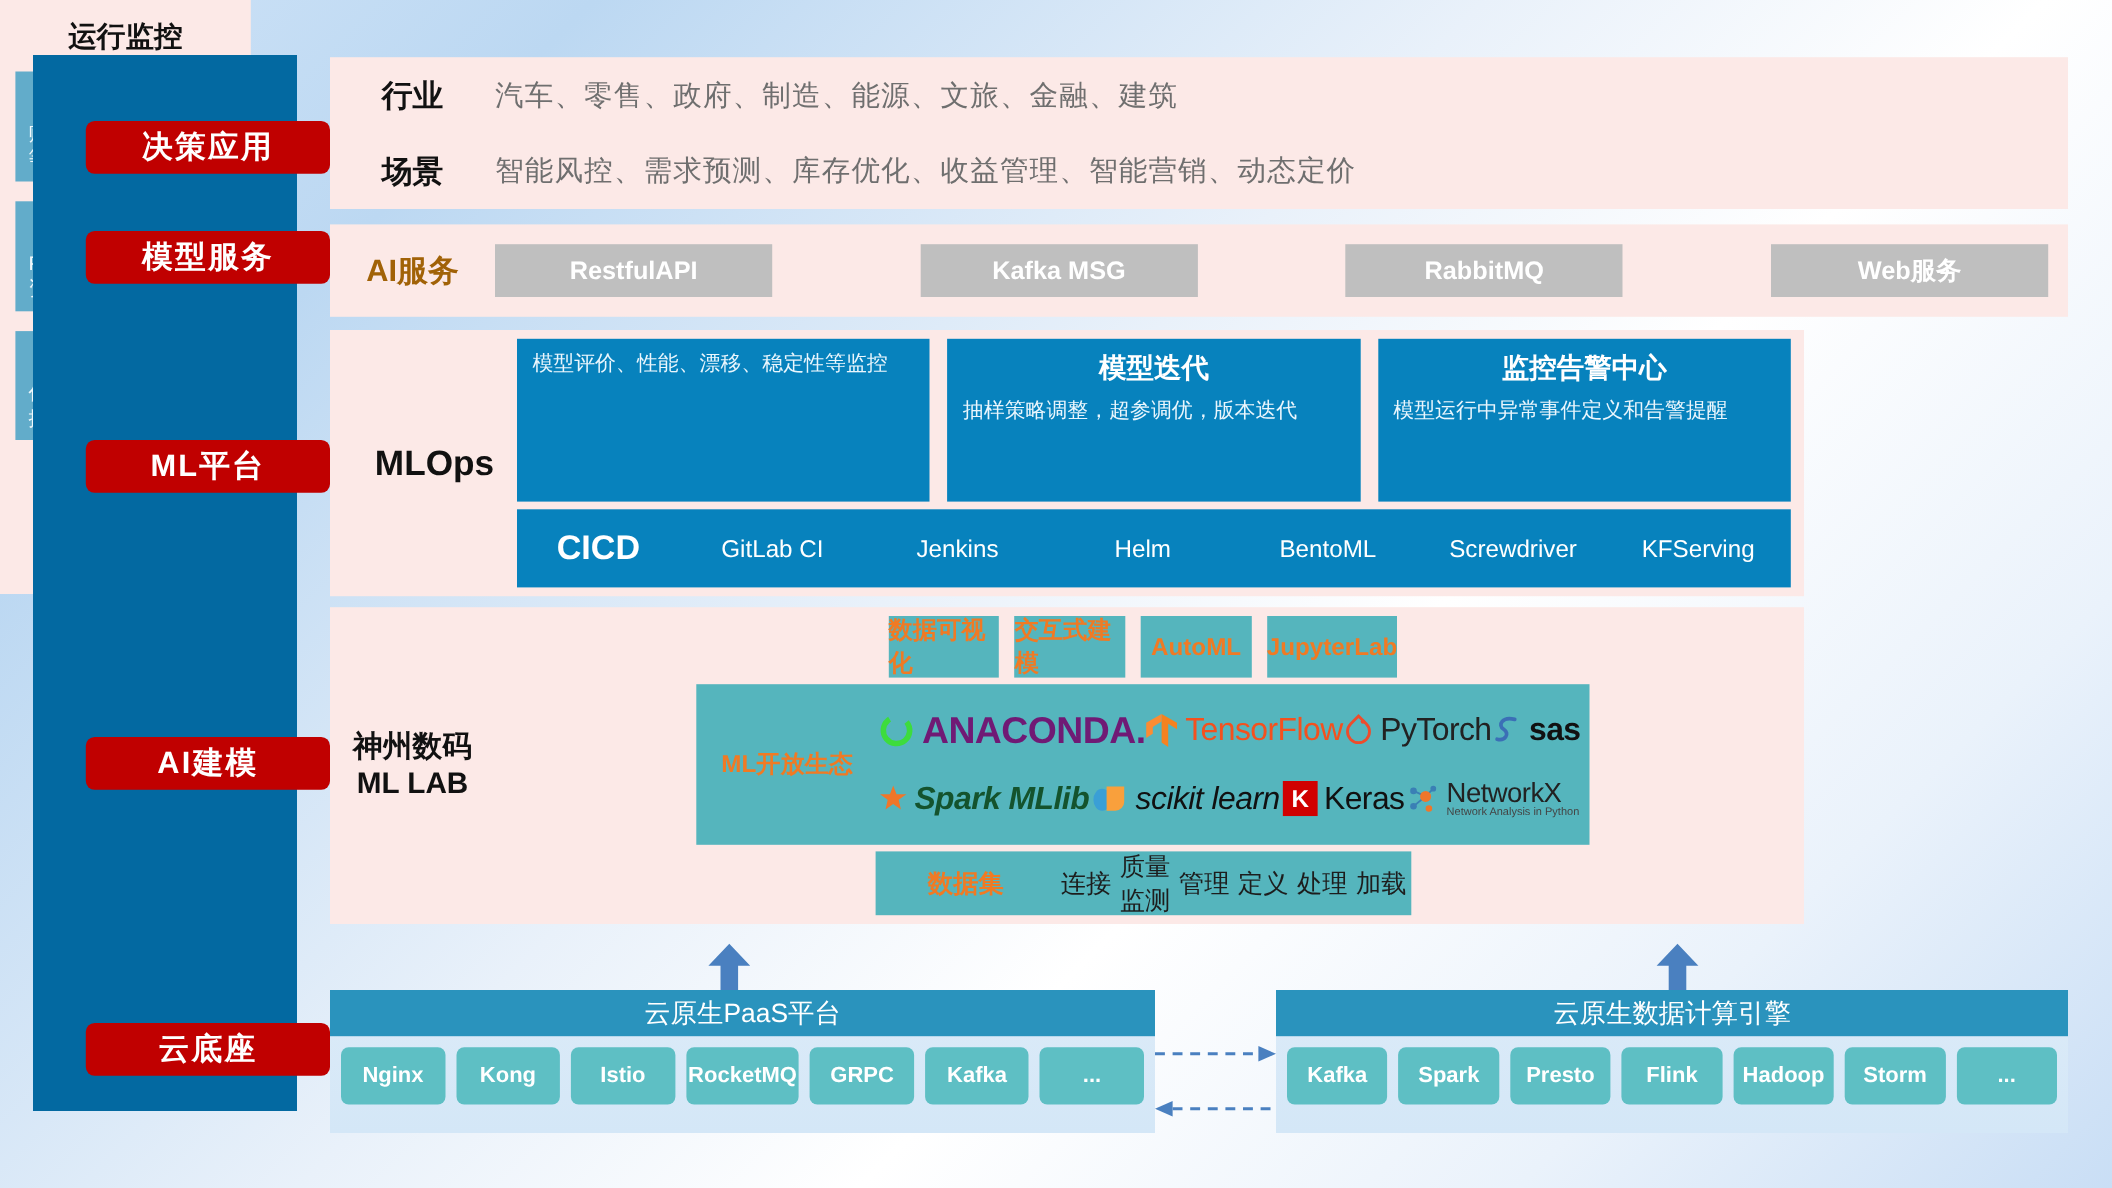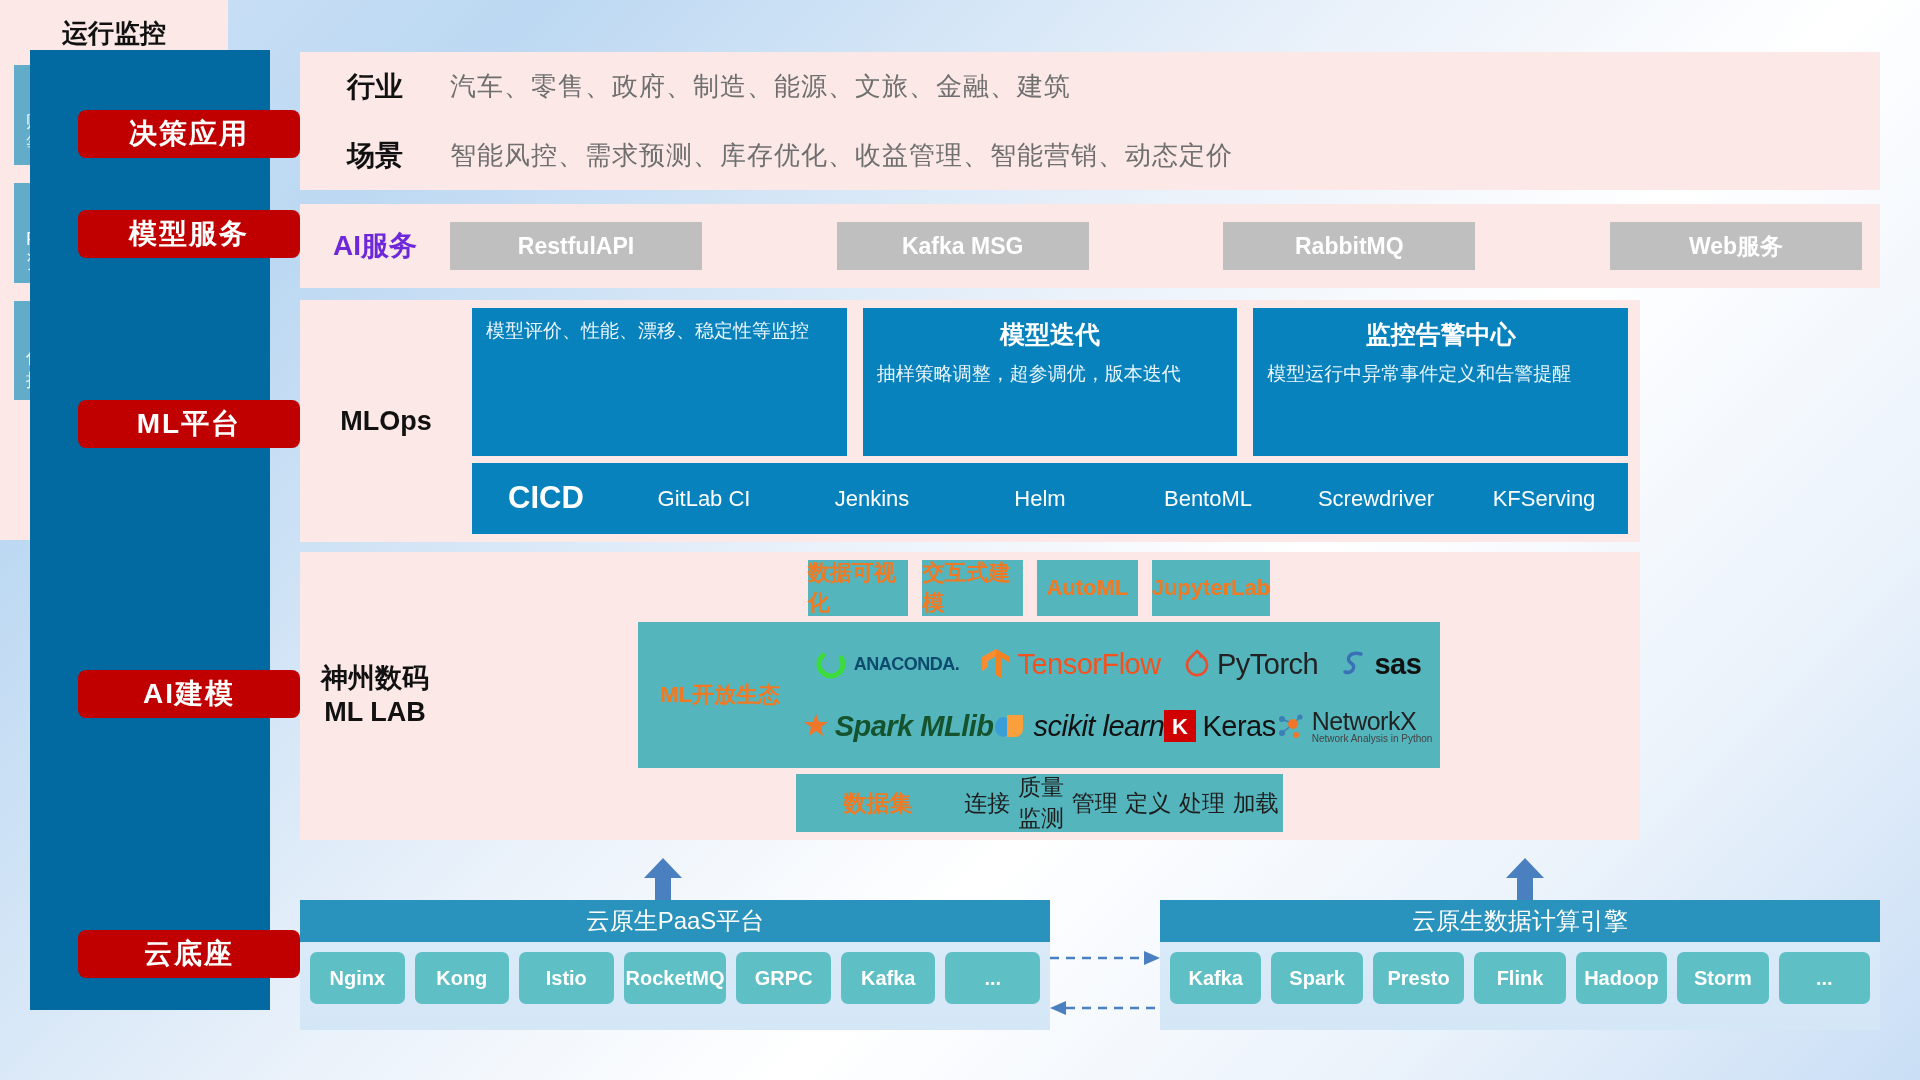--- a/index.html
+++ b/index.html
@@ -24,31 +24,31 @@
   .band{position:absolute;background:#fce9e7;}
 
   
   .band-top{left:300px;top:52px;width:1580px;height:138px;}
   .kv-row{display:flex;align-items:center;height:69px;}
   .kv-key{width:150px;text-align:center;font-size:28px;font-weight:bold;color:#111;}
   .kv-val{font-size:26px;color:#6f6f6f;letter-spacing:1px;}
 
   
   .band-ai{left:300px;top:204px;width:1580px;height:84px;display:flex;align-items:center;}
-  .ai-key{width:150px;text-align:center;font-size:28px;font-weight:bold;color:#6d28d9;}
+  .ai-key{width:150px;text-align:center;font-size:28px;font-weight:bold;color:#a16207;}
   .ai-items{flex:1;display:flex;gap:0;justify-content:space-between;padding-right:18px;}
   .ai-chip{
     width:252px;height:48px;background:#bfbfbf;color:#fff;
     display:flex;align-items:center;justify-content:center;
     font-size:23px;font-weight:bold;
   }
 
   
   .band-mlops{left:300px;top:300px;width:1340px;height:242px;display:flex;align-items:stretch;}
-  .mlops-key{width:172px;display:flex;align-items:center;justify-content:center;font-size:27px;font-weight:bold;color:#111;}
+  .mlops-key{width:150px;display:flex;align-items:center;justify-content:center;font-size:32px;font-weight:bold;color:#111;padding-left:20px;}
   .mlops-right{flex:1;display:flex;flex-direction:column;padding:8px 12px 8px 0;gap:7px;}
   .mlops-cards{display:flex;gap:16px;height:150px;}
   .mlops-card{flex:1;background:#0782bd;color:#fff;padding:10px 14px;box-sizing:border-box;}
   .mlops-card h4{margin:0 0 10px 0;text-align:center;font-size:25px;font-weight:bold;}
   .mlops-card p{margin:0;font-size:19px;line-height:1.35;color:#eaf6fd;}
   .cicd-bar{background:#0782bd;height:72px;display:flex;align-items:center;color:#fff;overflow:hidden;}
   .cicd-title{width:148px;text-align:center;font-size:31px;font-weight:bold;flex:0 0 auto;}
   .cicd-item{flex:1;text-align:center;font-size:22px;line-height:1.25;word-break:break-all;padding:0 2px;}
 
   
@@ -174,21 +174,21 @@
 
       <div class="lab-eco">
         <div class="eco-label">ML开放生态</div>
         <div class="eco-logos">
 
           <div class="logo-line">
             <div class="logo">
               <svg width="34" height="34" viewBox="0 0 34 34">
                 <circle cx="17" cy="17" r="12" fill="none" stroke="#3ddc3d" stroke-width="5" stroke-dasharray="58 22" transform="rotate(-40 17 17)"></circle>
               </svg>
-              <span class="logo-txt" style="color:#0c4a6e;font-weight:600;font-size:18px;">ANACONDA.</span>
+              <span class="logo-txt" style="color:#701a75;font-weight:600;font-size:34px;">ANACONDA.</span>
             </div>
             <div class="logo">
               <svg width="30" height="34" viewBox="0 0 30 34">
                 <polygon points="15,2 29,10 29,16 21,11 21,32 15,28" fill="#f58220"></polygon>
                 <polygon points="15,2 1,10 1,24 7,20 7,14 15,9" fill="#fb8c33"></polygon>
               </svg>
               <span class="logo-txt" style="color:#f4511e;">TensorFlow</span>
             </div>
             <div class="logo">
               <svg width="28" height="32" viewBox="0 0 28 32">

